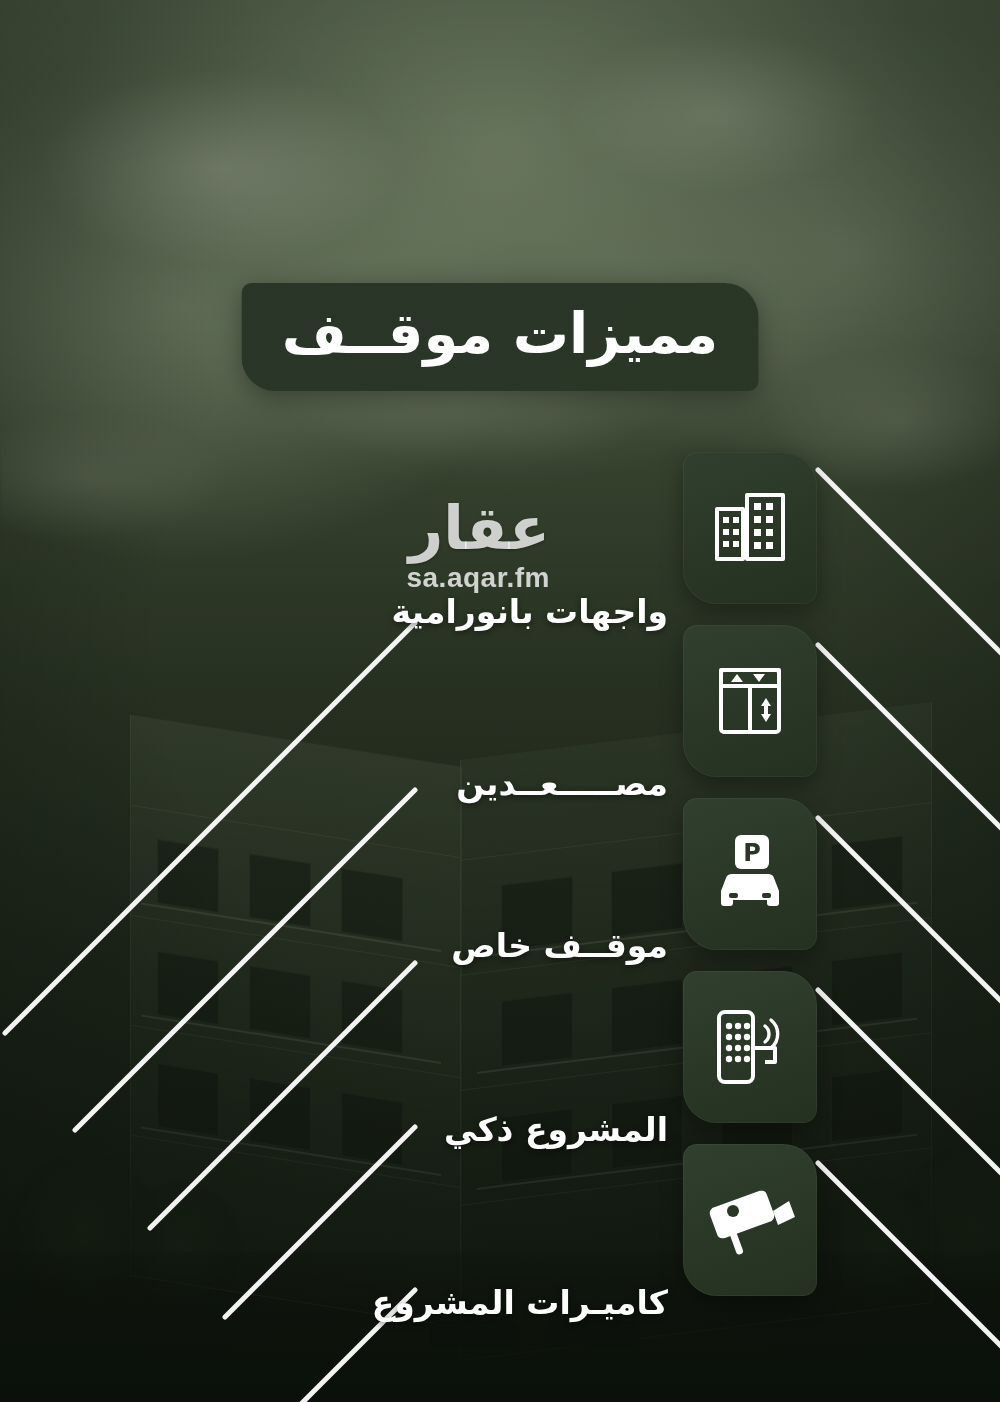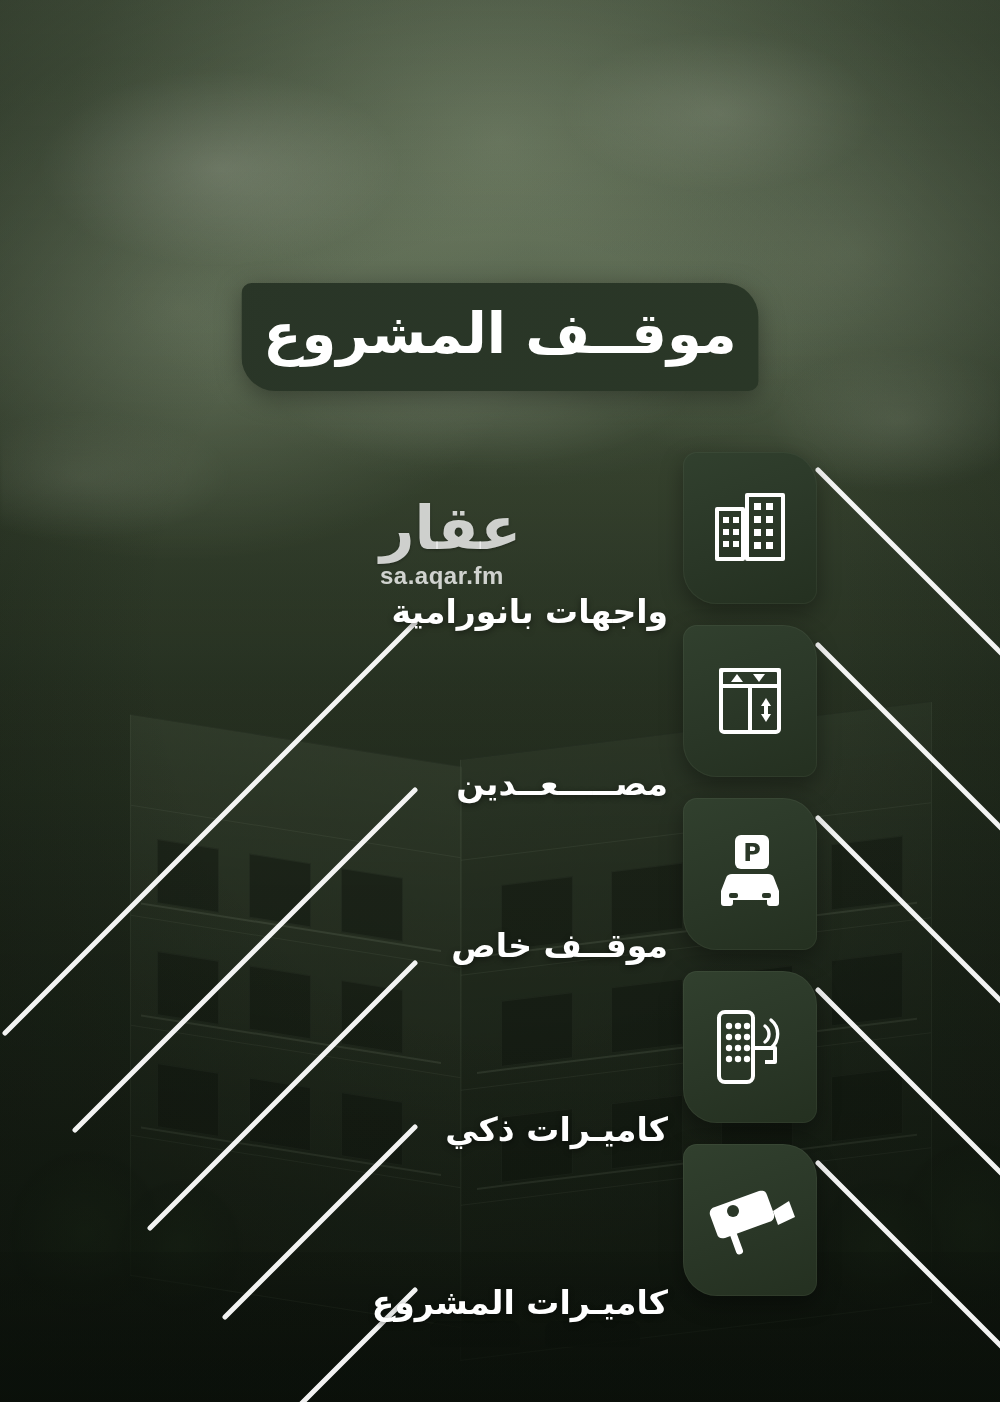--- a/index.html
+++ b/index.html
@@ -143,34 +143,34 @@
     line-height: 1;
     padding-bottom: 6px;
   }
 
   
   .watermark {
     position: absolute;
     left: 380px;
     top: 498px;
     width: 170px;
-    text-align: left;
+    text-align: right;
     color: rgba(255,255,255,.78);
     pointer-events: none;
     user-select: none;
   }
   .watermark .wm-ar {
     font-size: 60px;
     font-weight: bold;
     letter-spacing: 2px;
     line-height: 1;
     text-shadow: 0 1px 3px rgba(0,0,0,.3);
   }
   .watermark .wm-url {
-    font-size: 24px;
+    font-size: 28px;
     font-weight: bold;
     letter-spacing: .5px;
     margin-top: 4px;
     font-family: "Liberation Sans", sans-serif;
     direction: ltr;
   }
 
   
   .features {
     position: absolute;
@@ -269,21 +269,21 @@
       <line x1="818" y1="470" x2="1002" y2="654"></line>
       <line x1="818" y1="645" x2="1002" y2="829"></line>
       <line x1="818" y1="818" x2="1002" y2="1002"></line>
       <line x1="818" y1="990" x2="1002" y2="1174"></line>
       <line x1="818" y1="1163" x2="1002" y2="1347"></line>
     </g>
   </svg>
 
 
   <div class="title-plate">
-    <div class="title-text">موقــف المشروع</div>
+    <div class="title-text">مميزات موقــف</div>
   </div>
 
   <div class="watermark">
     <div class="wm-ar">عقار</div>
     <div class="wm-url">sa.aqar.fm</div>
   </div>
 
   <div class="features">
 
     <div class="icon-card" style="left:683px; top:0px;">
@@ -366,21 +366,21 @@
           <circle cx="22" cy="55" r="3.2"></circle>
             <circle cx="31" cy="55" r="3.2"></circle>
             <circle cx="40" cy="55" r="3.2"></circle>
         </g>
         <g fill="none" stroke="#ffffff" stroke-width="3.4" stroke-linecap="round">
           <path d="M58 22 a10 10 0 0 1 0 16"></path>
           <path d="M64 16 a18 18 0 0 1 0 28"></path>
         </g>
       </svg>
     </div>
-    <div class="feature-label" style="right:332px; top:658px;">كاميـرات ذكي</div>
+    <div class="feature-label" style="right:332px; top:658px;">المشروع ذكي</div>
 
     <div class="icon-card" style="left:683px; top:692px;">
       <svg width="90" height="86" viewBox="0 0 90 86">
         <g fill="#ffffff">
           <path d="M10 30 l44 -16 c4 -1 7 0 8 4 l7 19 c1 4 -1 7 -5 8 l-44 16 c-4 1 -7 0 -8 -4 l-7 -19 c-1 -4 1 -7 5 -8 Z"></path>
           <path d="M68 34 l16 -10 l6 16 l-17 8 Z"></path>
           <rect x="28" y="54" width="7" height="24" rx="3" transform="rotate(-20 31 66)"></rect>
         </g>
         <g fill="#2a3727">
           <circle cx="28" cy="34" r="6"></circle>

